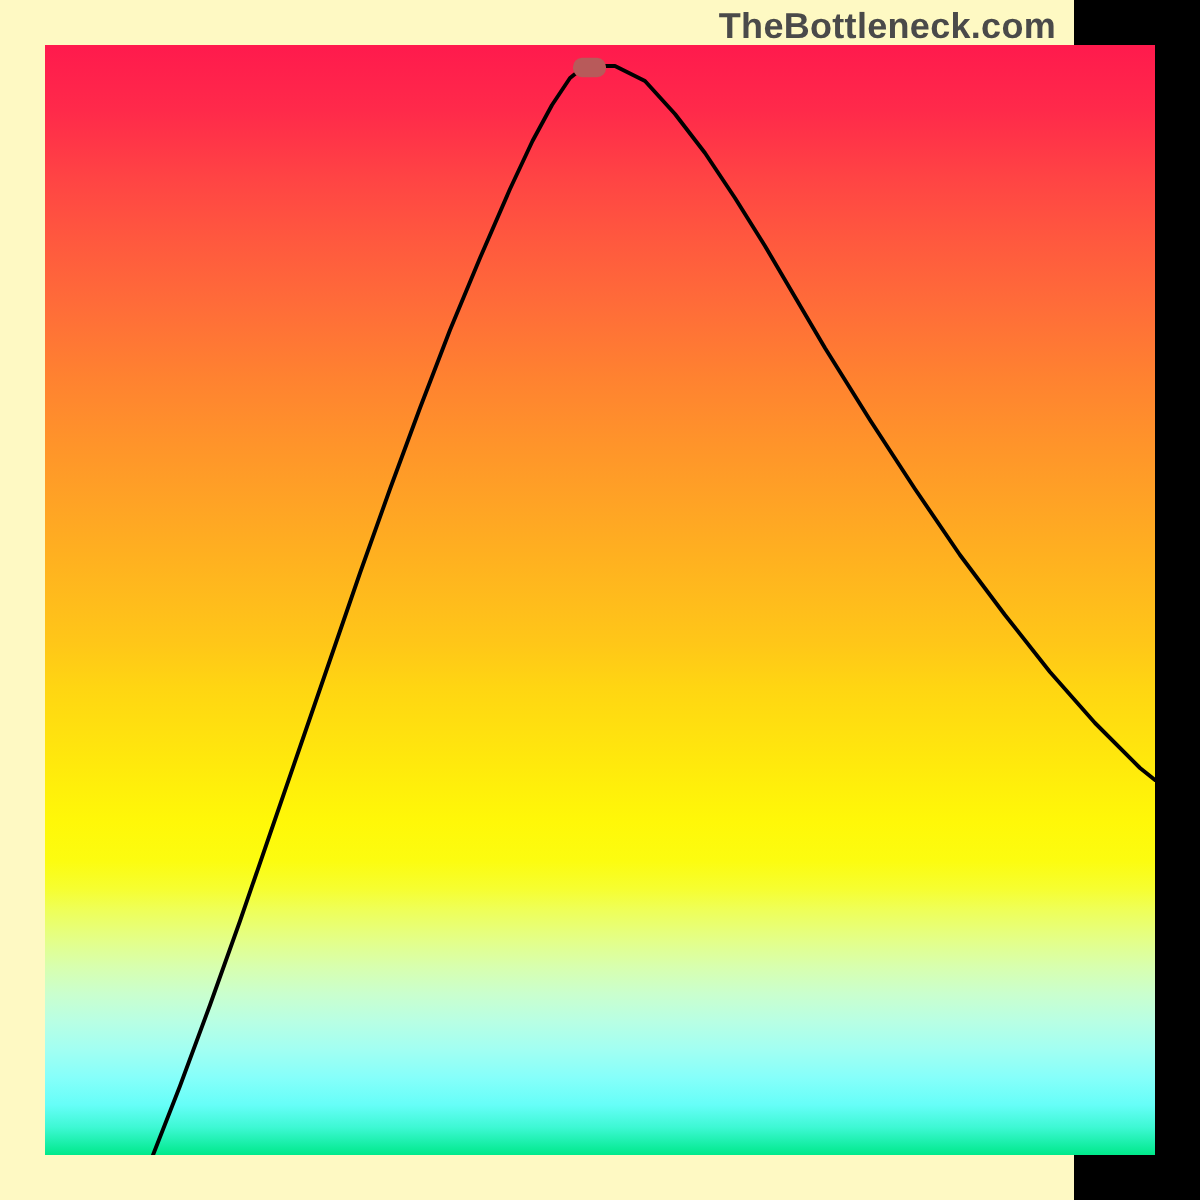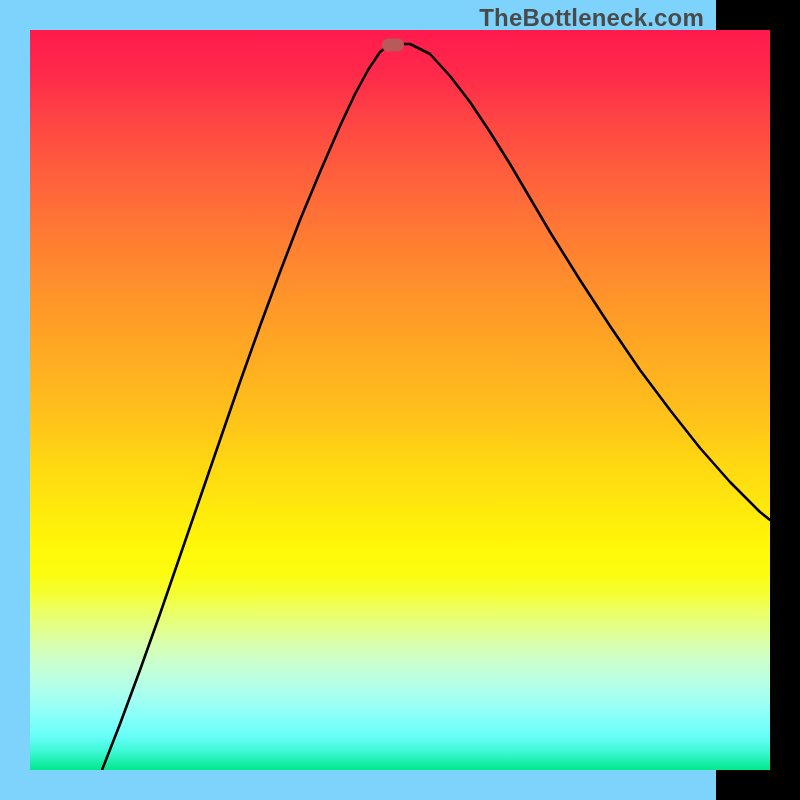--- a/index.html
+++ b/index.html
@@ -1,21 +1,21 @@
 <!DOCTYPE html>
 <html><head>
 <meta charset="utf-8">
 <style>
   * { margin: 0; padding: 0; box-sizing: border-box; }
   html, body { width: 800px; height: 800px; overflow: hidden; background: #000; }
   .frame {
     position: relative;
     width: 716px;
     height: 800px;
-    background: #7dd3fc;
+    background: #fef9c3;
     padding-left: 14px;
   }
   .watermark {
     position: absolute;
     top: 4px;
     right: 12px;
     font-family: Arial, Helvetica, sans-serif;
     font-size: 24px;
     font-weight: 600;
     color: #4a4a4a;

